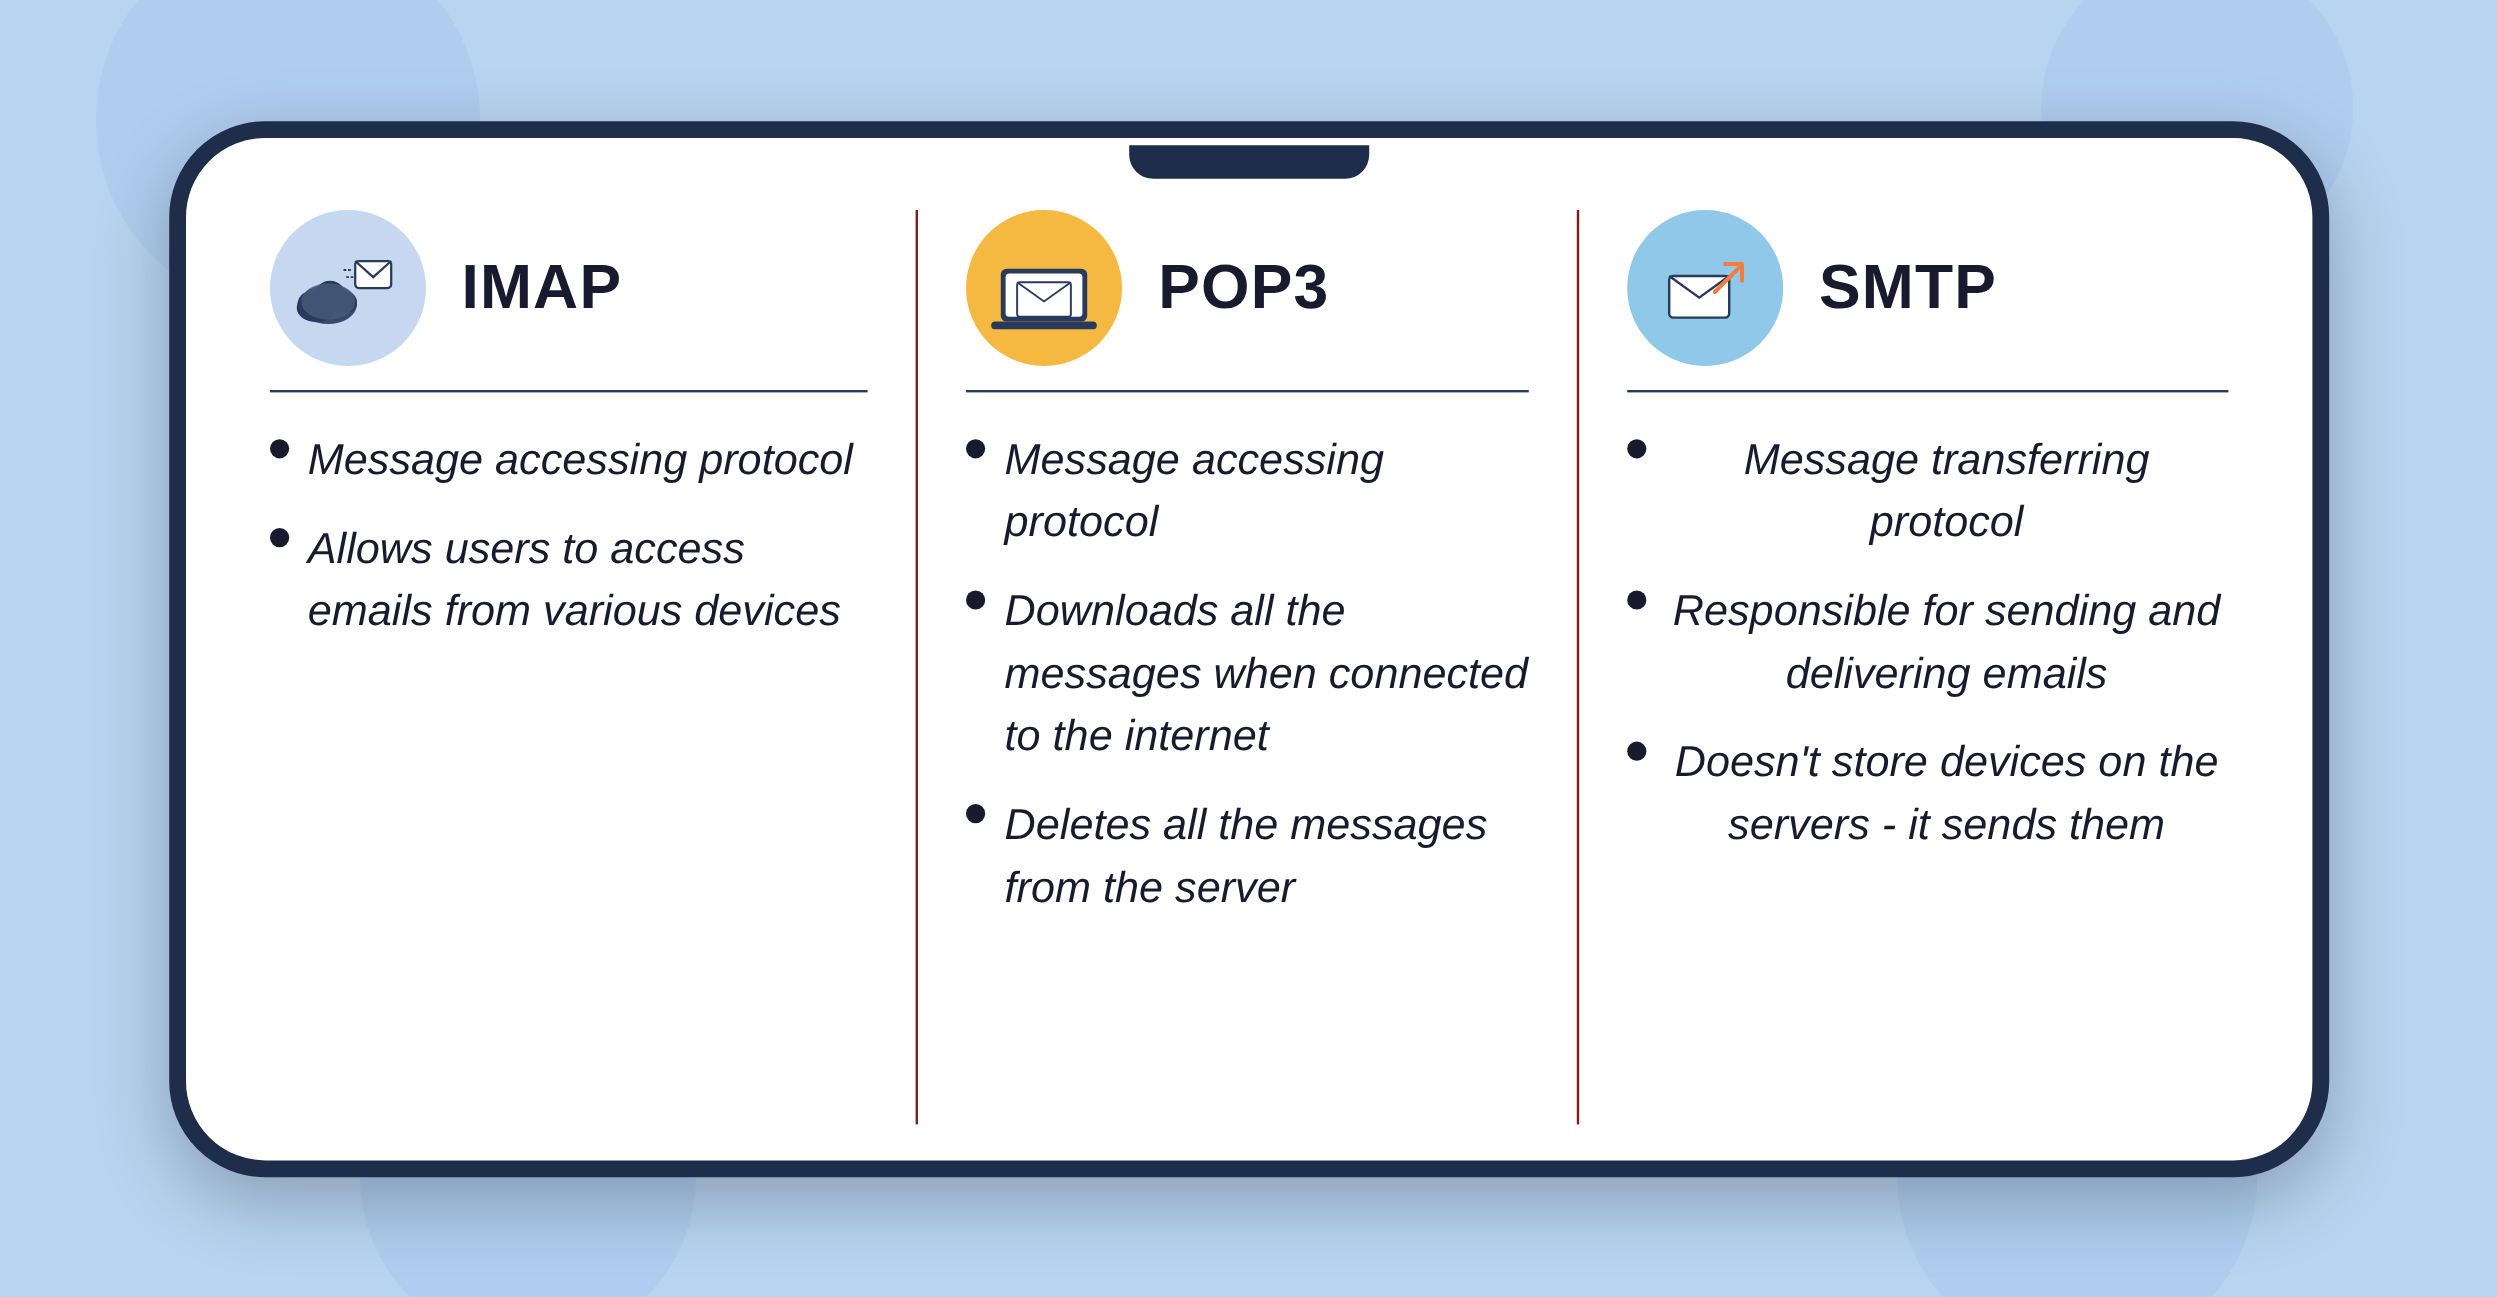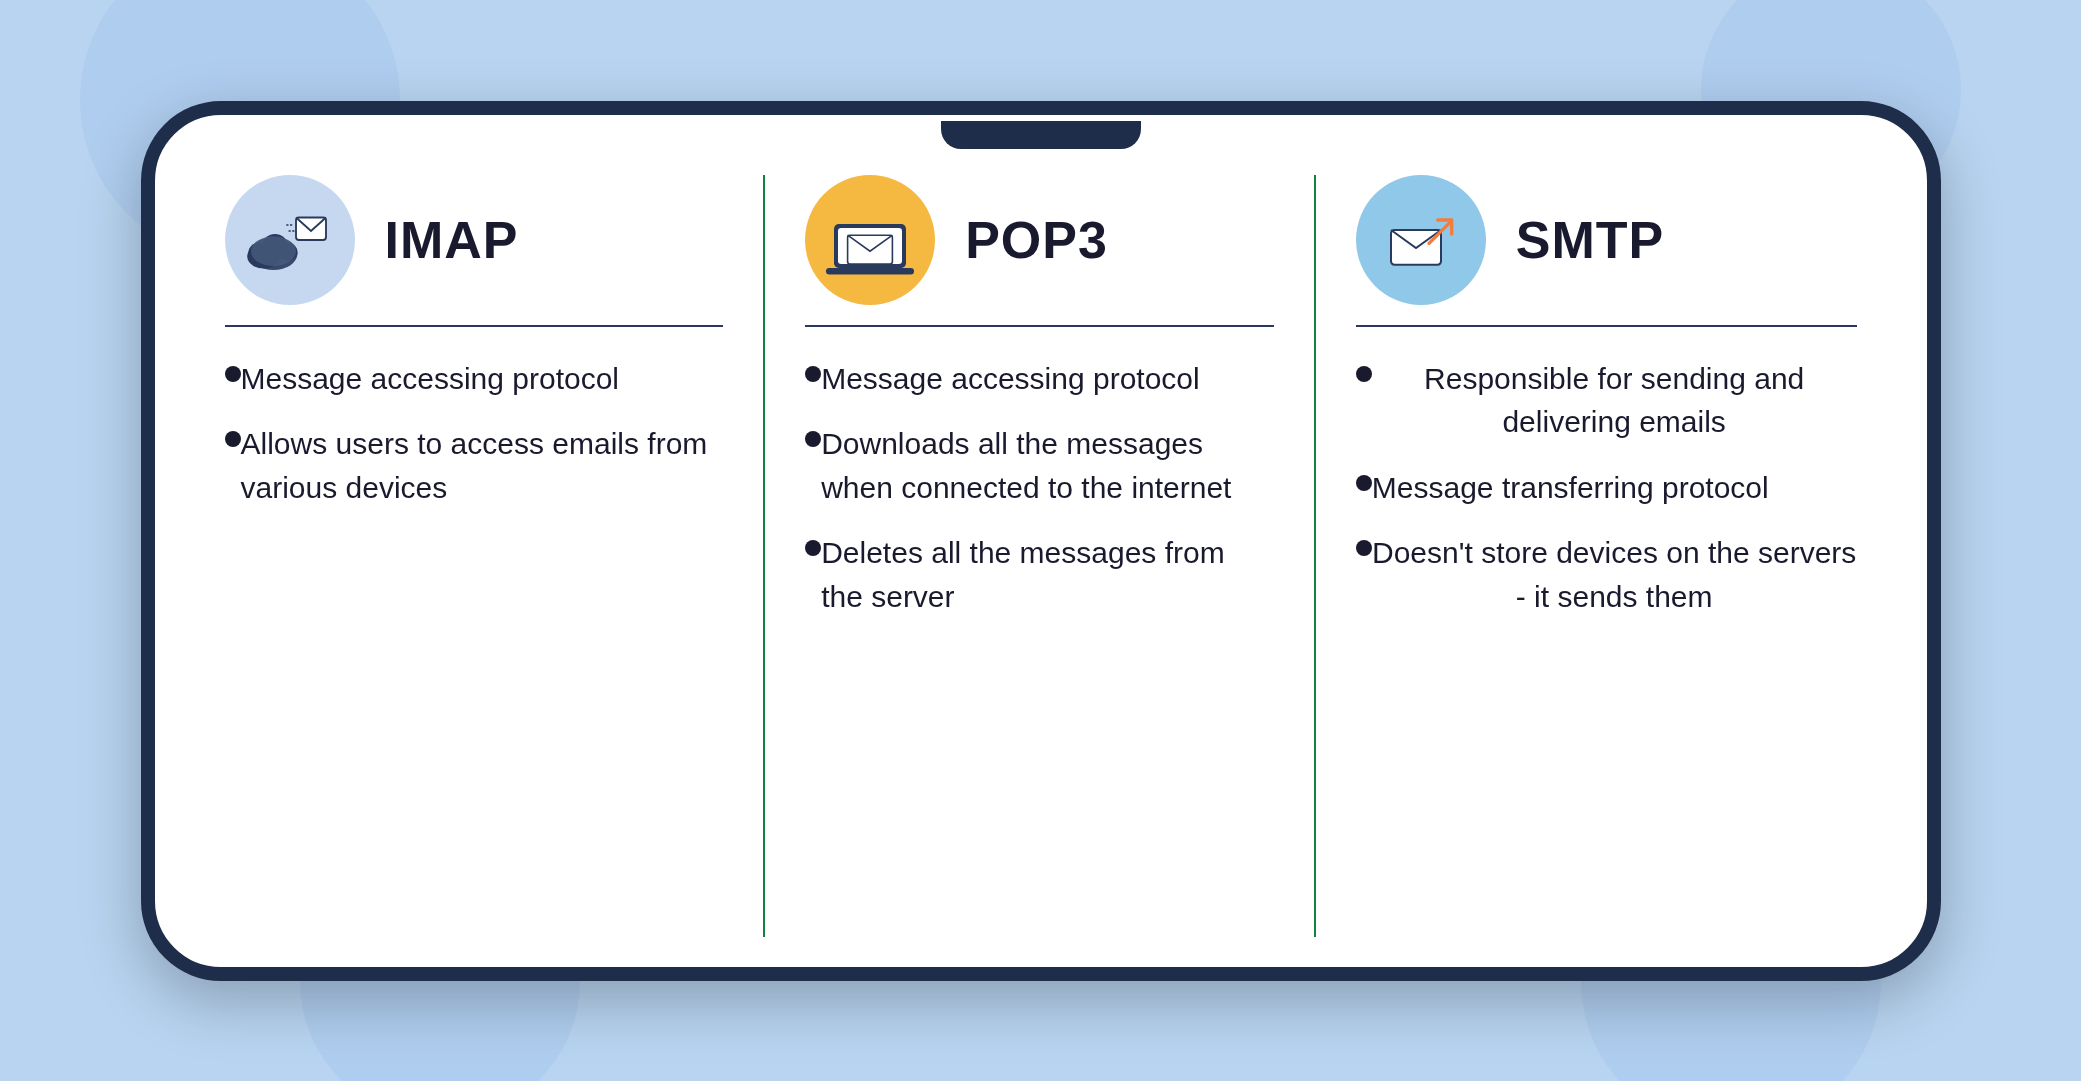--- a/index.html
+++ b/index.html
@@ -102,21 +102,21 @@
       flex: 1;
     }
 
     
     .col {
       display: flex;
       flex-direction: column;
       padding: 0 40px;
     }
     .col:not(:last-child) {
-      border-right: 2px solid #15803d;
+      border-right: 2px solid #7f1d1d;
     }
     .col:first-child { padding-left: 10px; }
     .col:last-child { padding-right: 10px; text-align: center; }
 
     
     .col-header {
       display: flex;
       align-items: center;
       gap: 30px;
       padding-bottom: 20px;
@@ -149,24 +149,26 @@
     .bullet-list {
       list-style: none;
       padding: 0;
       display: flex;
       flex-direction: column;
       gap: 22px;
     }
     .bullet-list li {
       display: flex;
       align-items: flex-start;
-      font-size: 30px;
+      gap: 16px;
+      font-size: 36px;
       font-weight: 500;
       color: #1a1a2e;
       line-height: 1.45;
+      font-style: italic;
     }
     .bullet-dot {
       width: 16px;
       height: 16px;
       border-radius: 50%;
       background: #1a1a2e;
       flex-shrink: 0;
       margin-top: 9px;
     }
 
@@ -284,25 +286,25 @@
 
               <line x1="72" y1="55" x2="105" y2="22" stroke="#f47c3c" stroke-width="5" stroke-linecap="round"></line>
               <polyline points="85,20 106,20 106,41" fill="none" stroke="#f47c3c" stroke-width="5" stroke-linecap="round" stroke-linejoin="round"></polyline>
             </svg>
           </div>
           <span class="col-title">SMTP</span>
         </div>
         <ul class="bullet-list">
           <li>
             <span class="bullet-dot"></span>
+            <span>Message transferring protocol</span>
+          </li>
+          <li>
+            <span class="bullet-dot"></span>
             <span>Responsible for sending and delivering emails</span>
-          </li>
-          <li>
-            <span class="bullet-dot"></span>
-            <span>Message transferring protocol</span>
           </li>
           <li>
             <span class="bullet-dot"></span>
             <span>Doesn't store devices on the servers - it sends them</span>
           </li>
         </ul>
       </div>
 
     </div>
   </div>

